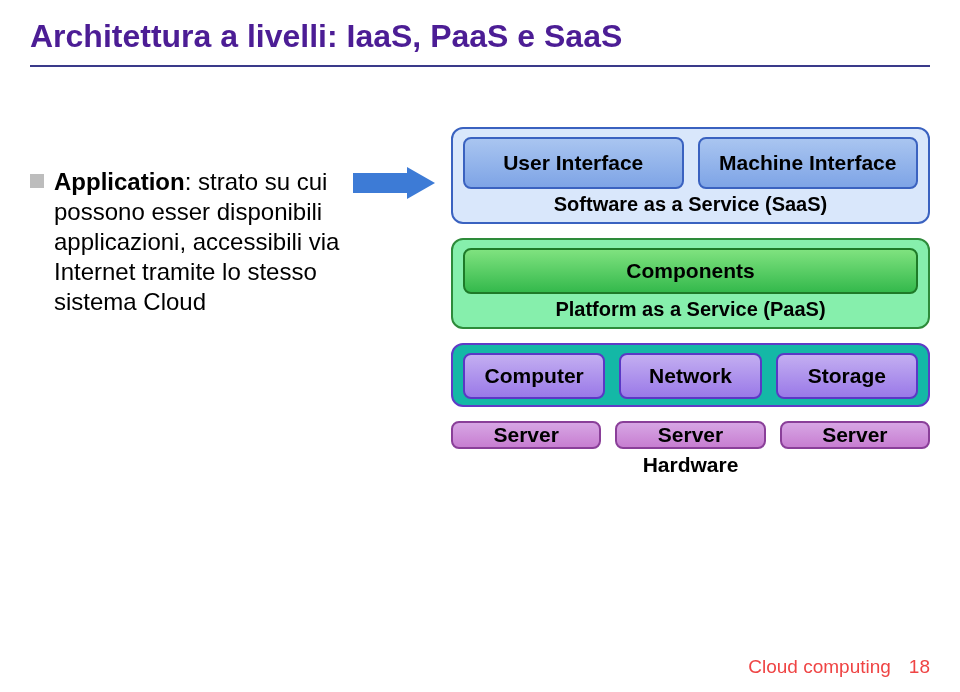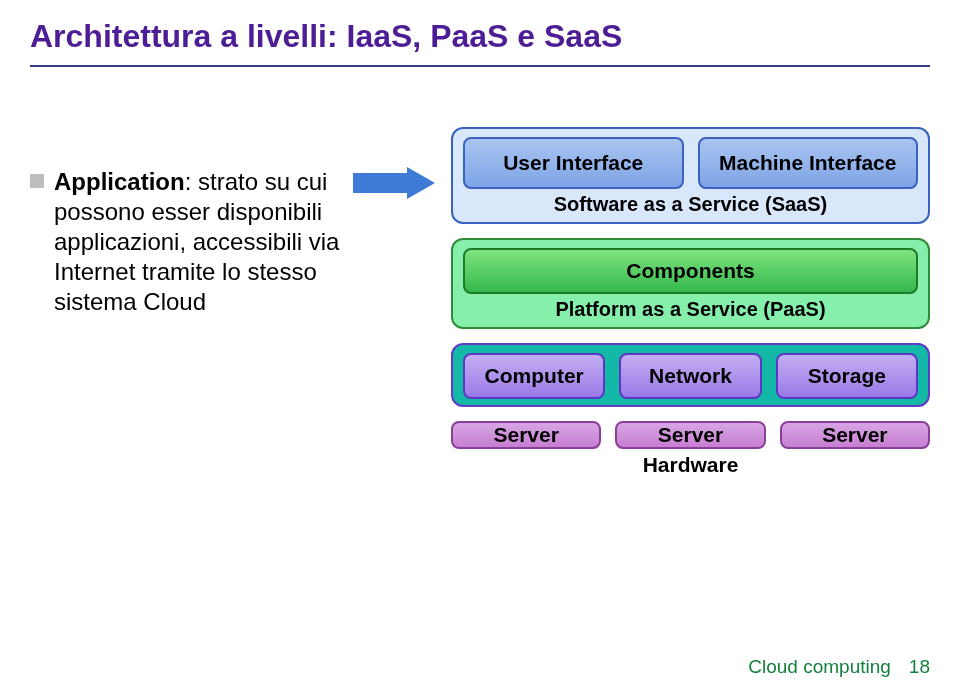--- a/index.html
+++ b/index.html
@@ -146,21 +146,21 @@
     text-align:center;
     font-size:21px;
     font-weight:bold;
     margin-top:4px;
   }
   .footer {
     position: absolute;
     right: 30px;
     bottom: 14px;
     font-size: 19px;
-    color: #15803d;
+    color: #ef4444;
     display:flex;
     align-items:baseline;
     gap: 18px;
   }
   .footer .pg { font-size: 19px; }
 </style>
 </head>
 <body>
 
 <div class="title">Architettura a livelli: IaaS, PaaS e SaaS</div>

